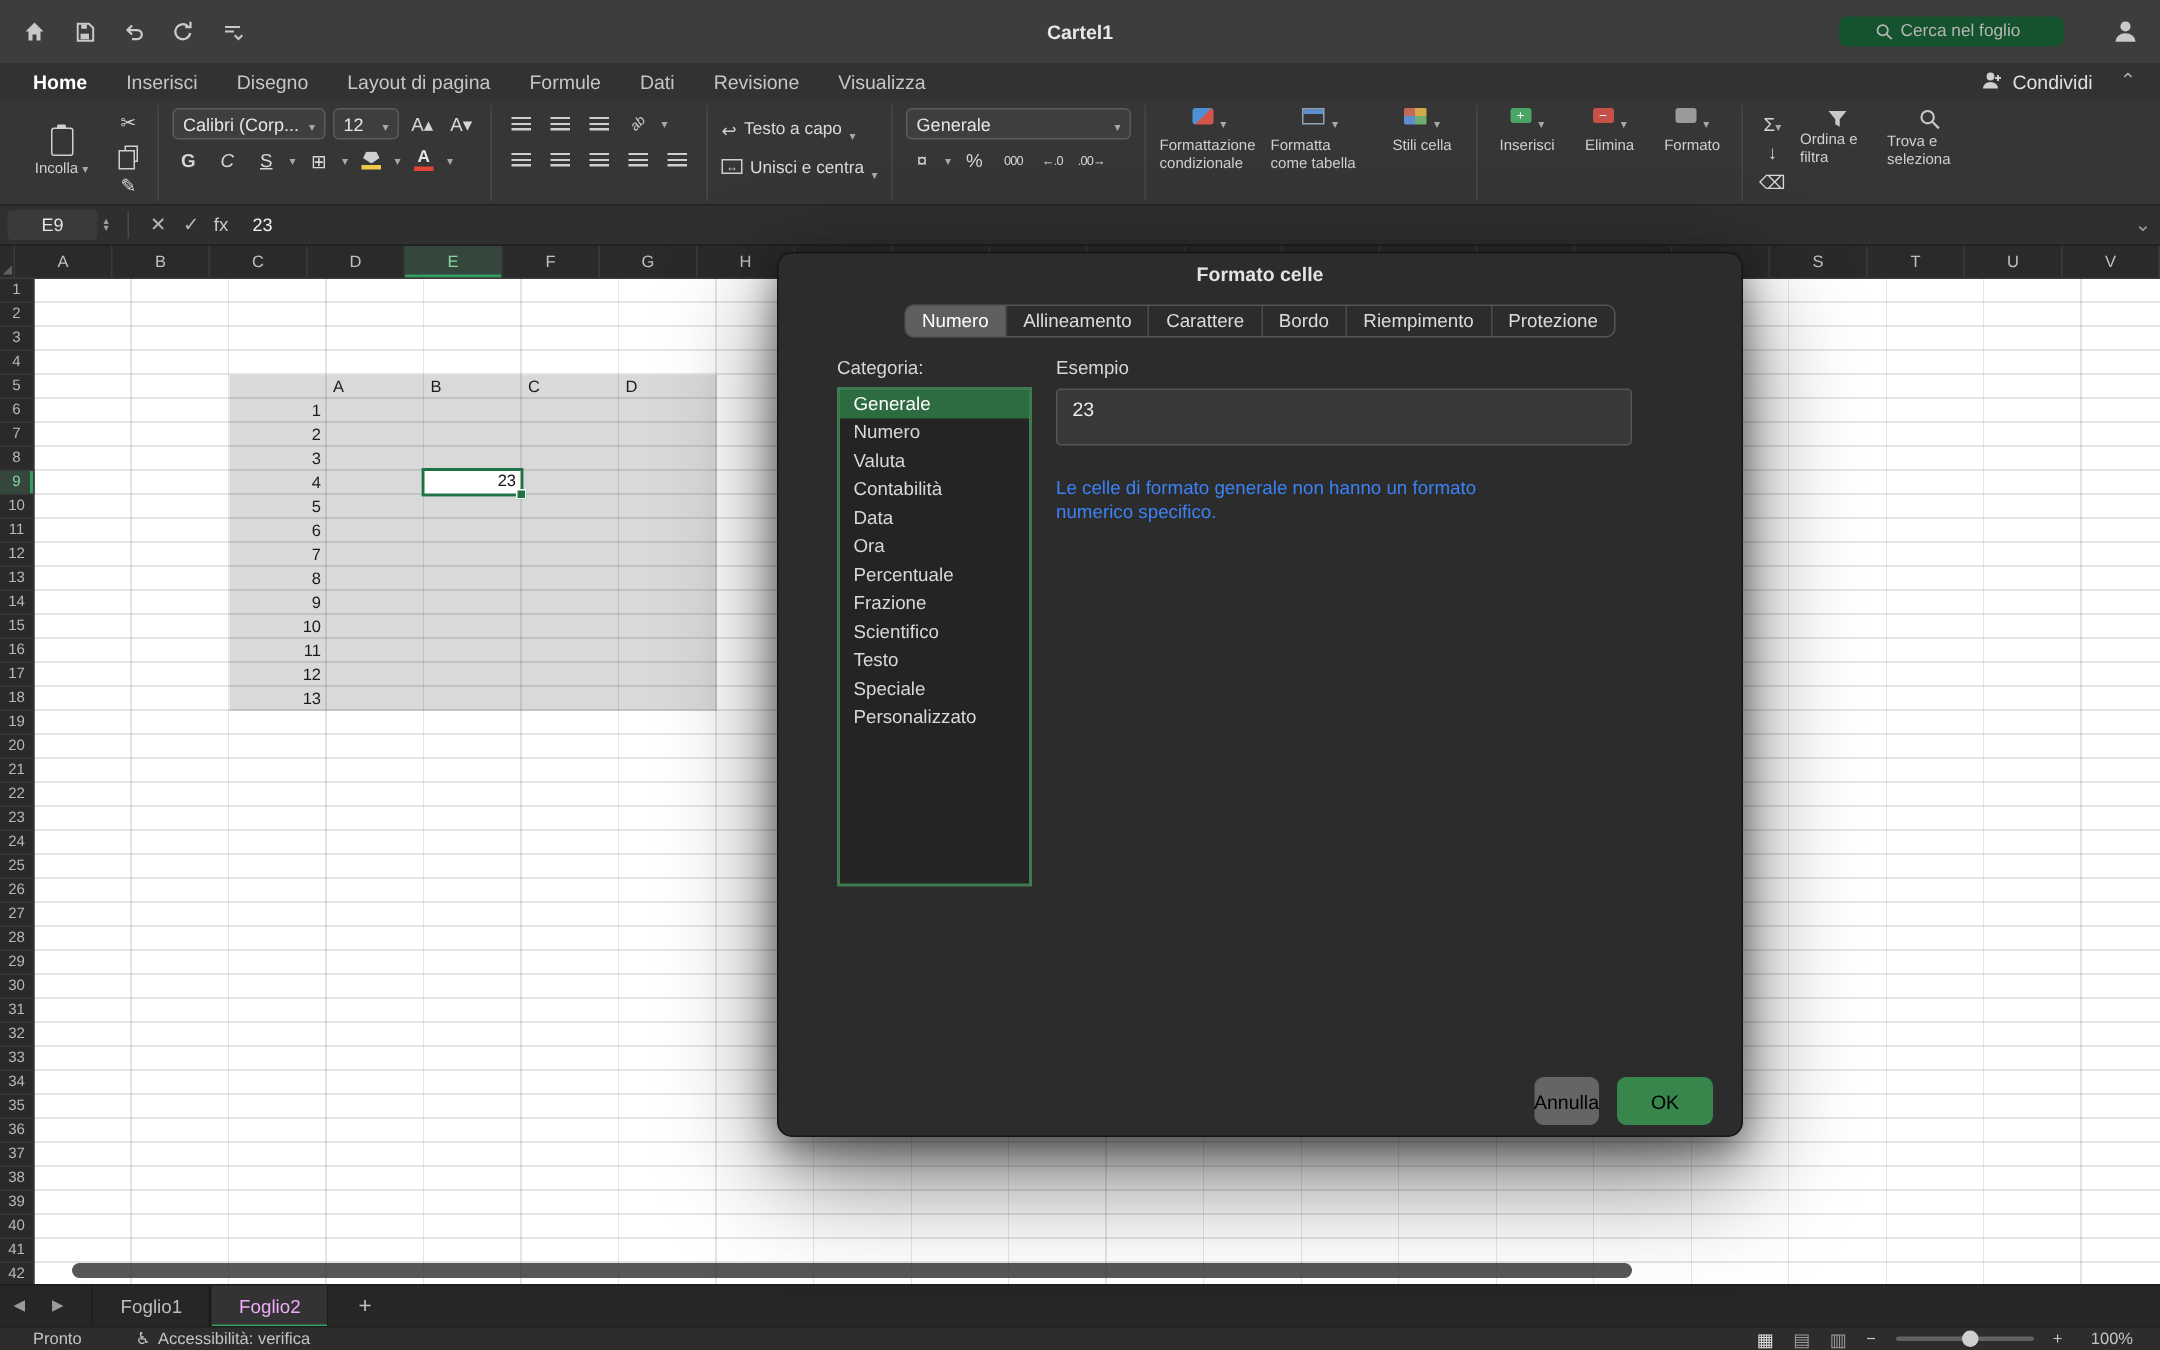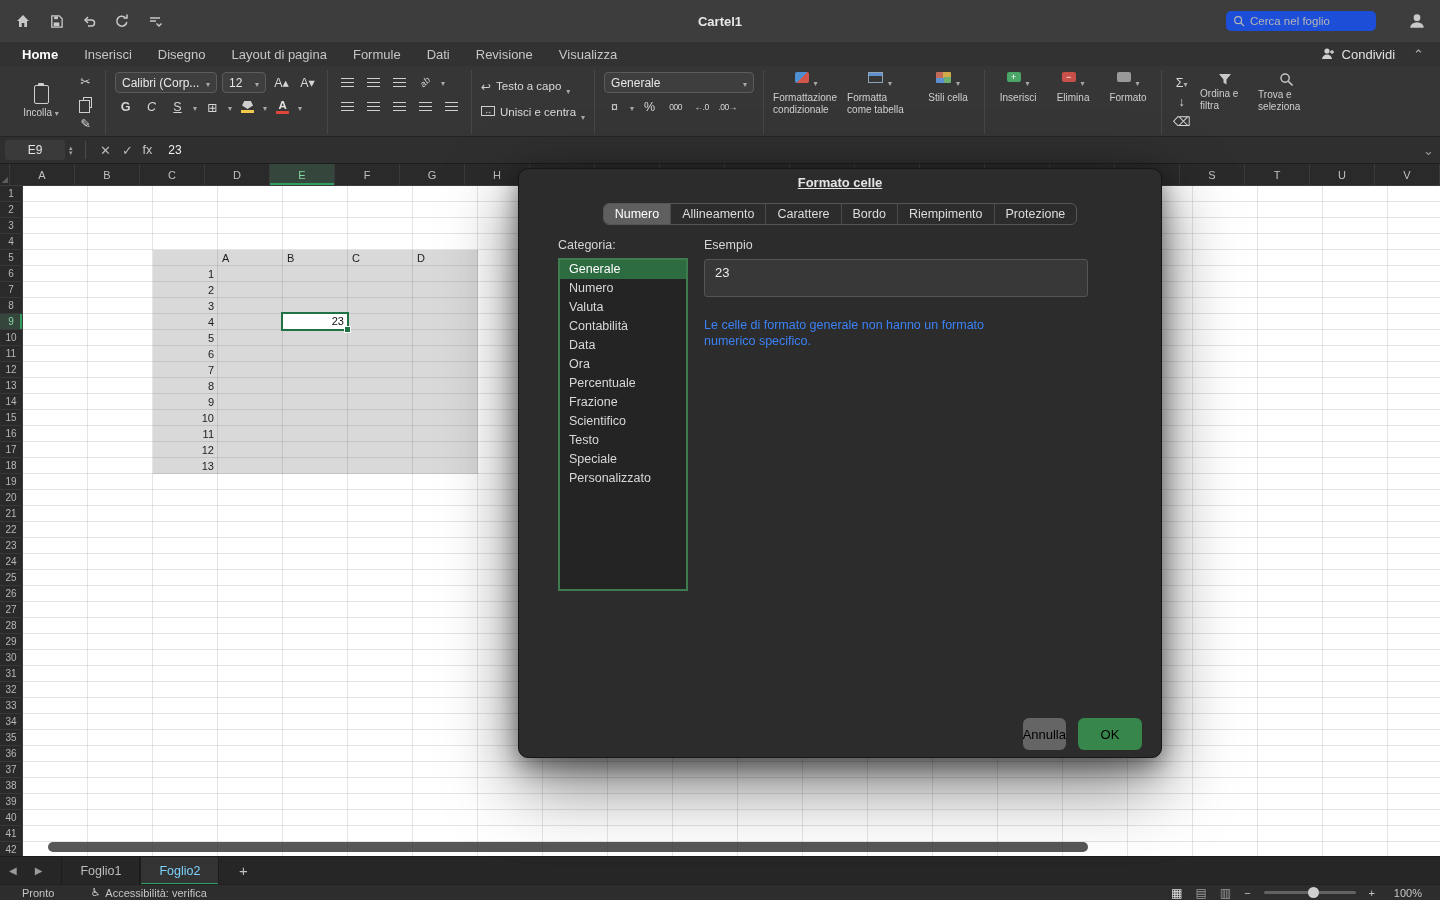--- a/index.html
+++ b/index.html
@@ -8,21 +8,21 @@
   }
   *{box-sizing:border-box;margin:0;padding:0;}
   body{font-family:"Liberation Sans","DejaVu Sans",sans-serif;background:#111;}
   .app{position:relative;width:1440px;height:900px;overflow:hidden;background:#fff;}
 
   
   .titlebar{position:absolute;left:0;top:0;width:1440px;height:42px;background:#3d3d3d;}
   .tb-left{position:absolute;left:14px;top:0;height:42px;display:flex;align-items:center;gap:15px;}
   .tb-ic{width:18px;height:18px;display:flex;align-items:center;justify-content:center;}
   .tb-title{position:absolute;left:0;right:0;top:0;height:42px;display:flex;align-items:center;justify-content:center;color:#e8e8e8;font-size:13px;font-weight:bold;pointer-events:none;}
-  .tb-search{position:absolute;right:64px;top:11px;width:150px;height:20px;background:#1d4ed8;border-radius:5px;display:flex;align-items:center;padding:0 7px;gap:5px;color:#b5b5b5;font-size:11.5px;}
+  .tb-search{position:absolute;right:64px;top:11px;width:150px;height:20px;background:#14532d;border-radius:5px;display:flex;align-items:center;padding:0 24px;gap:5px;color:#b5b5b5;font-size:11.5px;}
   .tb-person{position:absolute;right:12px;top:10px;width:22px;height:22px;display:flex;align-items:center;justify-content:center;}
 
   
   .tabrow{position:absolute;left:0;top:42px;width:1440px;height:24px;background:#323232;display:flex;align-items:center;padding-left:22px;gap:26px;font-size:13px;color:#c6c6c6;}
   .tabrow .rtab:first-child{color:#ffffff;font-weight:bold;}
   .tr-right{margin-left:auto;display:flex;align-items:flex-end;gap:18px;padding-right:16px;color:#e0e0e0;}
   .share{display:flex;align-items:center;gap:6px;font-size:13px;}
   .chev-u::after{content:"⌃";color:#b0b0b0;font-size:13px;}
 
   
@@ -97,37 +97,37 @@
   .tblvals .tvc{height:16px;line-height:16px;text-align:right;padding-right:4px;font-size:11px;color:#1c1c1c;}
   .activecell{position:absolute;left:258px;top:126px;width:68px;height:19px;border:2px solid #1f7244;background:#ffffff;font-size:11px;color:#111;text-align:right;padding-right:3px;line-height:15px;}
   .activecell::after{content:"";position:absolute;right:-4px;bottom:-4px;width:5px;height:5px;background:#1f7244;border:1px solid #ffffff;}
   .hthumb{position:absolute;left:25px;top:656px;width:1040px;height:10px;border-radius:5px;background:rgba(45,45,45,0.8);}
 
   
   .sheettabs{position:absolute;left:0;top:856px;width:1440px;height:28px;background:#262626;border-top:1px solid #1c1c1c;display:flex;align-items:center;font-size:12.5px;}
   .navarrow{color:#9a9a9a;font-size:10px;padding:0 9px;}
   .stabs{display:flex;margin-left:10px;height:28px;}
   .stab{padding:0 18px;line-height:28px;color:#bdbdbd;border-left:1px solid #1c1c1c;border-right:1px solid #1c1c1c;}
-  .stabs .stab:nth-child(2){color:#7dd3fc;background:#333333;box-shadow:inset 0 -2px 0 var(--accent);}
+  .stabs .stab:nth-child(2){color:#f0abfc;background:#333333;box-shadow:inset 0 -2px 0 var(--accent);}
   .addsheet{margin-left:12px;color:#c0c0c0;font-size:15px;width:24px;text-align:center;}
 
   
   .statusbar{position:absolute;left:0;top:884px;width:1440px;height:16px;background:#2d2d2d;border-top:1px solid #202020;display:flex;align-items:center;font-size:11px;color:#c4c4c4;}
   .st-ready{margin-left:22px;}
   .st-access{margin-left:36px;display:flex;align-items:center;gap:5px;}
   .st-right{margin-left:auto;display:flex;align-items:center;gap:13px;margin-right:18px;}
   .viewic{font-size:12px;color:#9a9a9a;}
   .viewic.first{color:#e0e0e0;}
   .zoomtrack{width:92px;height:3px;background:#626262;border-radius:2px;position:relative;}
   .zoomthumb{position:absolute;left:48%;top:-4px;width:11px;height:11px;border-radius:50%;background:#cfcfcf;}
   .zoomtxt{min-width:34px;text-align:right;}
 
   
   .dlg{position:absolute;left:518px;top:168px;width:644px;height:590px;background:#2c2c2c;border:1px solid #161616;border-radius:10px;box-shadow:0 25px 70px rgba(0,0,0,0.55),0 8px 25px rgba(0,0,0,0.45);z-index:50;}
-  .dlg-title{height:26px;display:flex;align-items:center;justify-content:center;color:#e4e4e4;font-size:13px;font-weight:bold;text-decoration:underline;}
+  .dlg-title{height:26px;display:flex;align-items:center;justify-content:center;color:#e4e4e4;font-size:13px;font-weight:bold;}
   .dlg-tabs{display:flex;justify-content:center;margin-top:8px;}
   .dlg-tabwrap{display:inline-flex;border:1px solid #555555;border-radius:6px;overflow:hidden;}
   .dtab{padding:3px 11px;font-size:12.5px;color:#dcdcdc;border-right:1px solid #4c4c4c;}
   .dtab:last-child{border-right:none;}
   .dlg-tabwrap .dtab:nth-child(1){background:#5f5f5f;color:#ffffff;}
   .cat-label{position:absolute;left:39px;top:69px;font-size:12.5px;color:#d6d6d6;}
   .catlist{position:absolute;left:39px;top:89px;width:130px;height:333px;background:#242424;border:2px solid #3e7b4e;overflow:hidden;}
   .cat{height:19px;line-height:19px;padding-left:9px;font-size:12.5px;color:#d8d8d8;white-space:nowrap;}
   .catlist .cat:nth-child(1){background:var(--selcat);color:#ffffff;}
   .ex-label{position:absolute;left:185px;top:69px;font-size:12.5px;color:#d6d6d6;}

